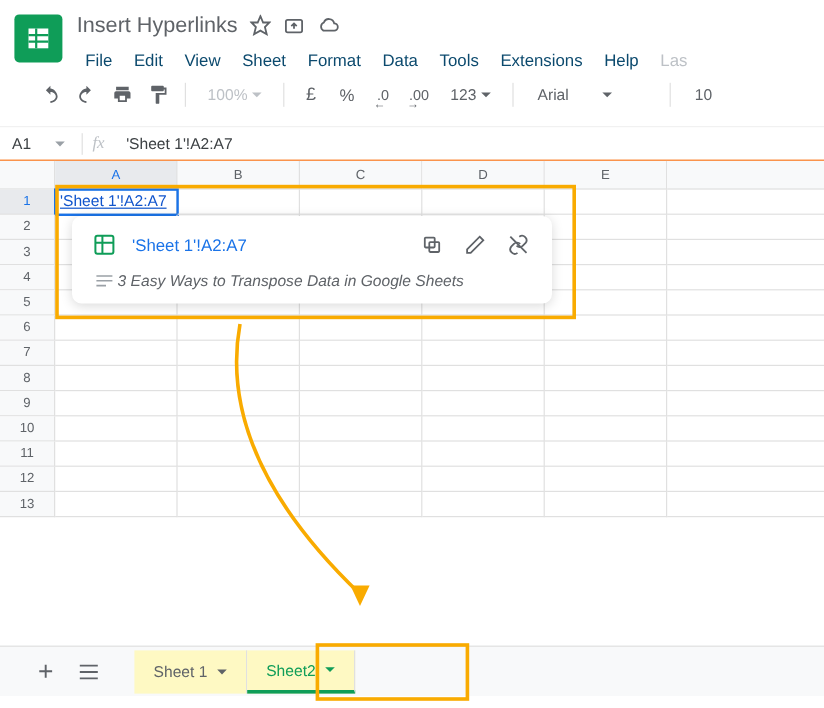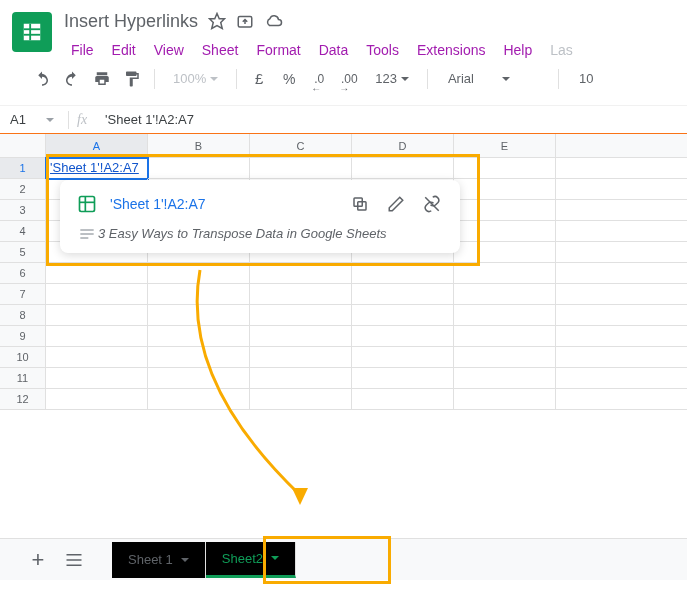--- a/index.html
+++ b/index.html
@@ -7,21 +7,21 @@
   
   
   .header { display: flex; align-items: flex-start; padding: 8px 12px 0 12px; }
   .logo { width: 40px; height: 40px; background: #0f9d58; border-radius: 4px; margin-right: 12px; display: flex; align-items: center; justify-content: center; margin-top: 4px; }
   .logo svg { width: 22px; height: 22px; }
   .title-area { flex: 1; }
   .title-row { display: flex; align-items: center; gap: 10px; height: 26px; }
   .doc-title { font-size: 18px; color: #5f6368; }
   .title-icon { color: #5f6368; display: flex; align-items: center; }
   .menubar { display: flex; gap: 4px; margin-top: 4px; }
-  .menubar span { font-size: 14px; color: #a21caf; padding: 4px 7px; cursor: pointer; }
+  .menubar span { font-size: 14px; color: #0c4a6e; padding: 4px 7px; cursor: pointer; }
   .menubar .last { color: #bdc1c6; }
   
   
   .toolbar { display: flex; align-items: center; padding: 6px 12px 22px 30px; gap: 6px; margin-top: 6px; border-bottom: 1px solid #f1f1f1; height: 38px;}
   .tb-icon { color: #5f6368; display: flex; align-items: center; justify-content: center; width: 24px; height: 24px; cursor: pointer; }
   .tb-sep { width: 1px; height: 20px; background: #e0e0e0; margin: 0 4px; }
   .tb-text { color: #bdc1c6; font-size: 13px; padding: 0 8px; display:flex; align-items:center; gap:4px;}
   .tb-font { color: #5f6368; font-size: 13px; padding: 0 10px; display:flex; align-items:center; gap:28px; min-width:110px;}
   .tb-size { color: #5f6368; font-size: 13px; padding: 0 10px;}
   .caret { border-top: 4px solid #bdc1c6; border-left: 4px solid transparent; border-right: 4px solid transparent; display:inline-block; }
@@ -61,21 +61,21 @@
   .lp-row2 { display: flex; align-items: center; margin-top: 10px; }
   .lp-desc-icon { width: 22px; color: #9aa0a6; display:flex; justify-content:center;}
   .lp-desc { color: #5f6368; font-style: italic; font-size: 13px; }
   
   
   .arrow-svg { position: absolute; left: 170px; top: 290px; z-index: 3; pointer-events:none;}
   
   
   .sheet-bar { position: absolute; bottom: 10px; left: 0; right: 0; height: 42px; border-top: 1px solid #e0e0e0; display: flex; align-items: center; padding-left: 20px; background: #f8f9fa; }
   .sb-btn { width: 36px; height: 36px; display: flex; align-items: center; justify-content: center; color: #5f6368; cursor: pointer; font-size:22px;}
-  .sheet-tab { height: 36px; padding: 0 16px; display: flex; align-items: center; gap: 8px; font-size: 13px; color: #5f6368; cursor: pointer; background:#000000; border-right:1px solid #e0e0e0;}
+  .sheet-tab { height: 36px; padding: 0 16px; display: flex; align-items: center; gap: 8px; font-size: 13px; color: #5f6368; cursor: pointer; background:#fef9c3; border-right:1px solid #e0e0e0;}
   .sheet-tab:first-of-type{ border-left:1px solid #e0e0e0;}
   .sheet-tab.active { color: #0f9d58; font-weight: 500; border-bottom: 3px solid #0f9d58; }
   .tab-caret { border-top: 4px solid currentColor; border-left: 4px solid transparent; border-right: 4px solid transparent; }
   
   .sheet-hl { position: absolute; border: 3px solid #f9ab00; pointer-events: none; }
 </style>
 </head>
 <body>
 
 <div class="header">
@@ -296,20 +296,29 @@
       </div>
       <div class="row">
         <div class="row-h">12</div>
         <div class="cell"></div>
         <div class="cell"></div>
         <div class="cell"></div>
         <div class="cell"></div>
         <div class="cell"></div>
         <div class="cell" style="flex: 1 1 0%; border-right: none;"></div>
       </div>
+      <div class="row">
+        <div class="row-h">13</div>
+        <div class="cell"></div>
+        <div class="cell"></div>
+        <div class="cell"></div>
+        <div class="cell"></div>
+        <div class="cell"></div>
+        <div class="cell" style="flex: 1 1 0%; border-right: none;"></div>
+      </div>
     </div>
 
   <div class="hl-box" style="left:46px; top:20px; width:434px; height:112px;"></div>
 
   <div class="link-popup" style="top:46px;">
     <div class="lp-row1">
       <span class="lp-sheet-icon">
           <svg width="20" height="20" viewBox="0 0 24 24" fill="none" stroke="#0f9d58" stroke-width="2">
             <rect x="3" y="3" width="18" height="18" rx="2"></rect>
             <line x1="3" y1="10" x2="21" y2="10"></line>

